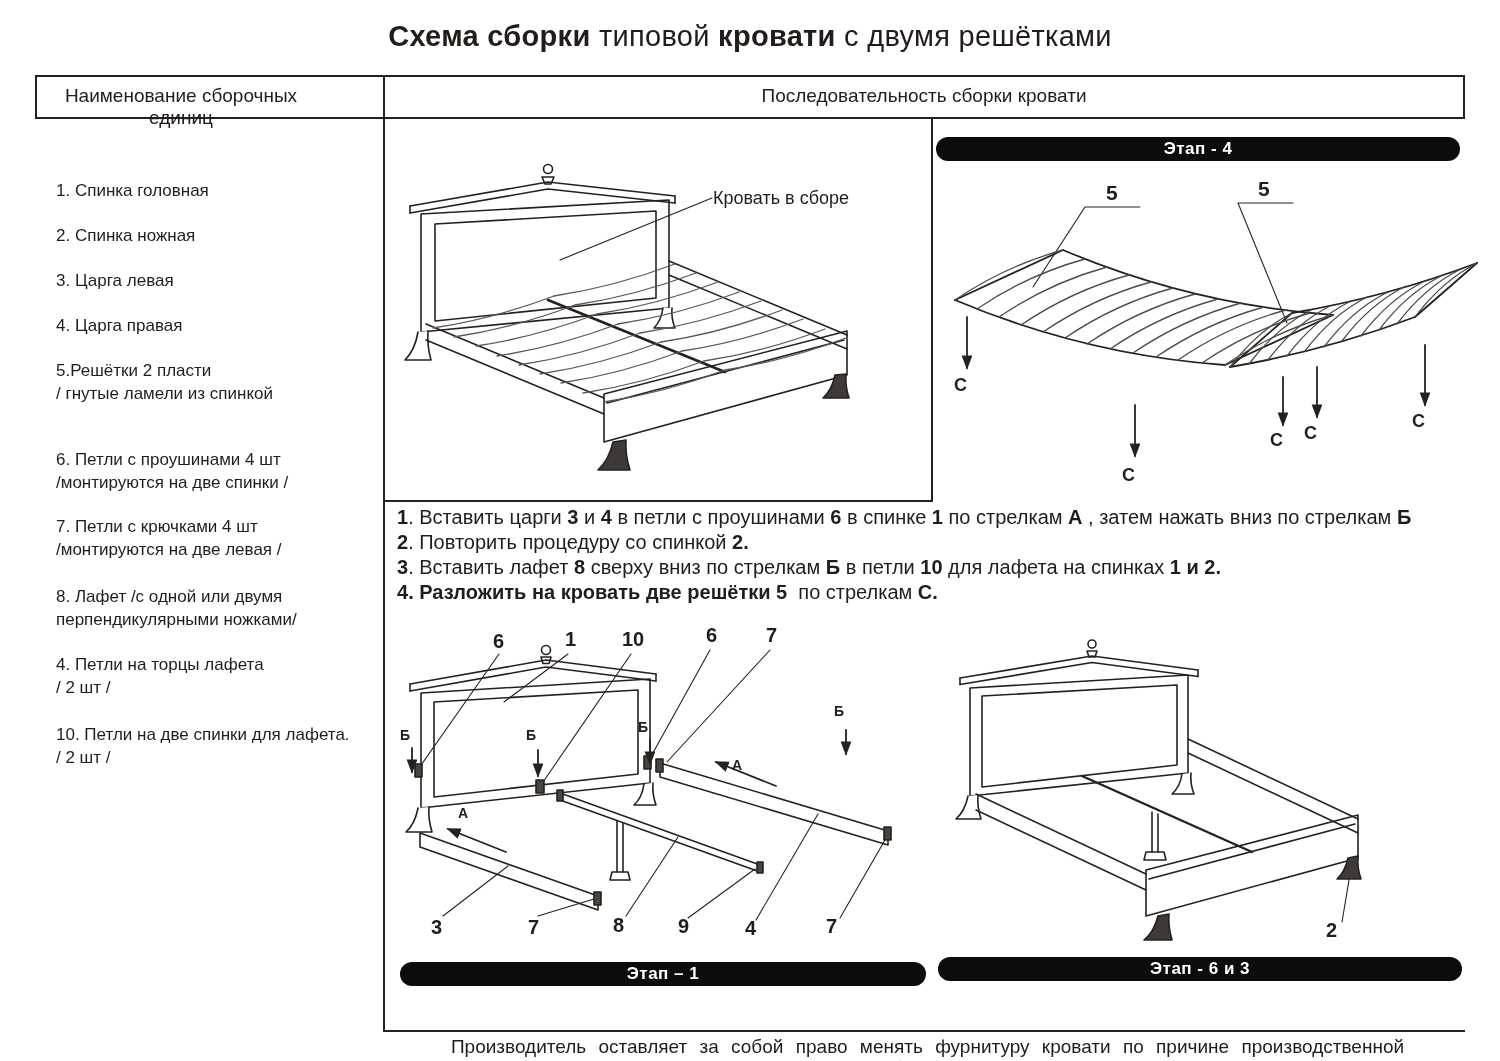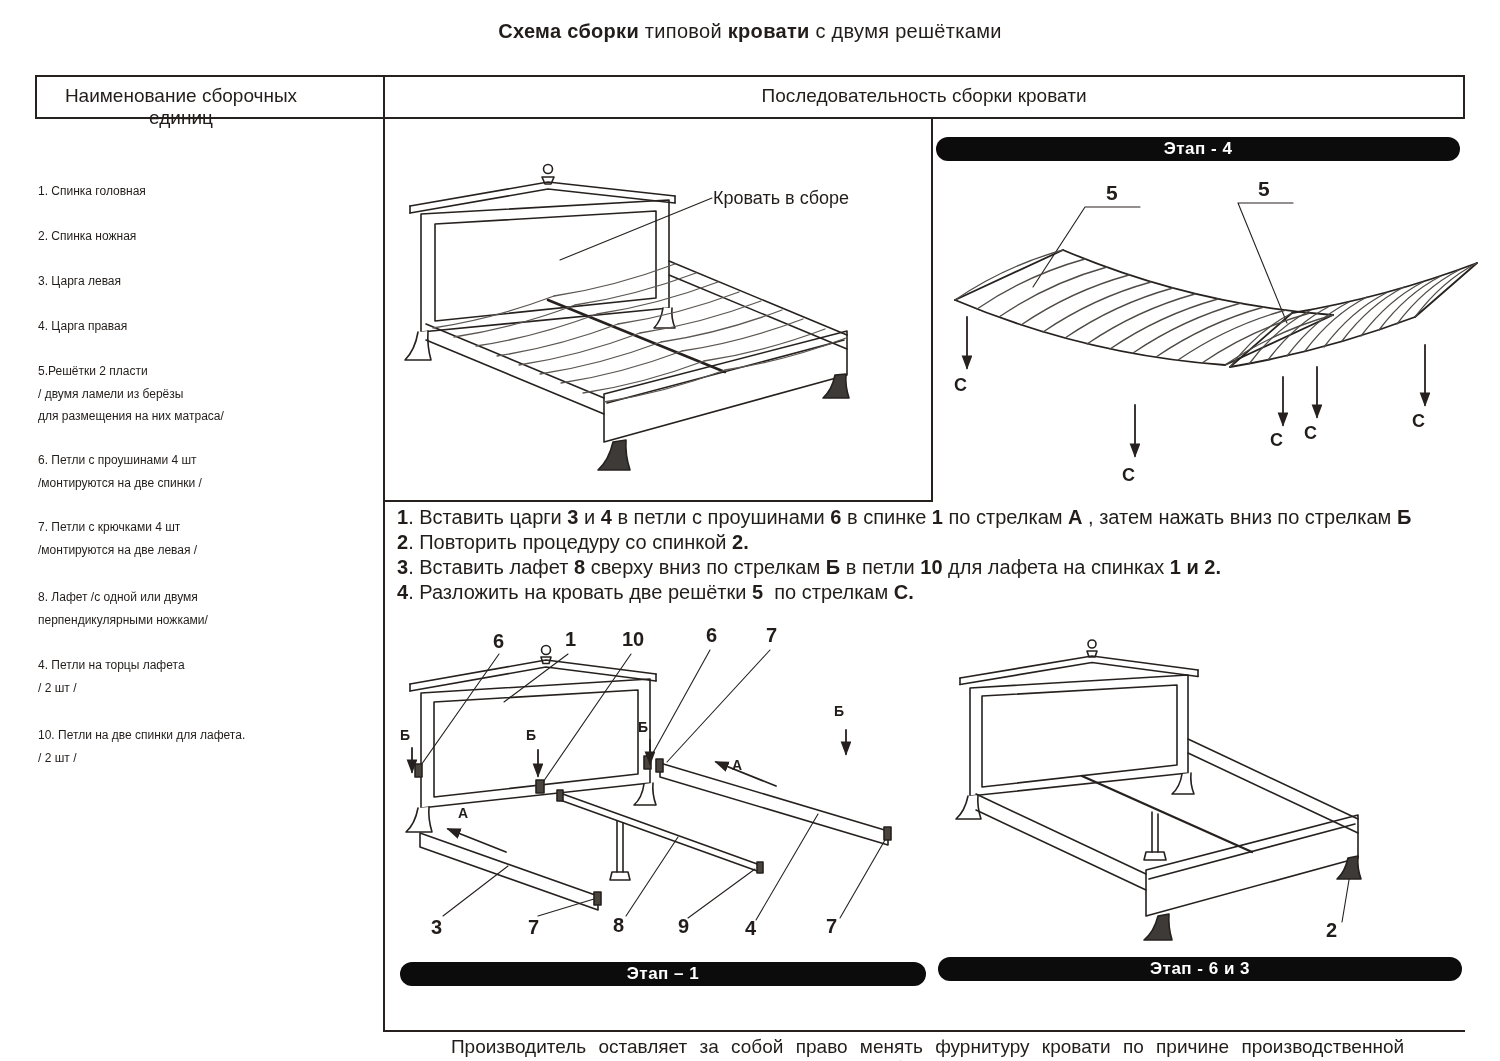--- a/index.html
+++ b/index.html
@@ -3,24 +3,24 @@
 <meta charset="utf-8">
 <style>
   * { margin:0; padding:0; box-sizing:border-box; }
   html,body { background:#ffffff; }
   .page {
     position:relative; width:1500px; height:1061px; background:#ffffff;
     font-family:"Liberation Sans","DejaVu Sans",sans-serif; color:#221d1a; overflow:hidden;
   }
   .hline { position:absolute; background:#26211e; height:2px; }
   .vline { position:absolute; background:#26211e; width:2px; }
-  .title { position:absolute; left:0; right:0; top:20px; text-align:center; font-size:20px; letter-spacing:.3px; color:#221d1a; }
+  .title { position:absolute; left:0; right:0; top:20px; text-align:center; font-size:29px; letter-spacing:.3px; color:#221d1a; }
   .title span { white-space:pre; }
   .col-header { position:absolute; top:85px; text-align:center; font-size:19px; }
-  .part { position:absolute; left:38px; font-size:12px; line-height:22.5px; }
+  .part { position:absolute; left:56px; font-size:17px; line-height:22.5px; }
   .instr { position:absolute; left:397px; font-size:20px; white-space:nowrap; }
   .instr span { white-space:pre; }
   .badge { position:absolute; background:#0c0c0c; color:#ffffff; border-radius:12px; text-align:center; font-weight:bold; font-size:17px; line-height:24px; letter-spacing:.5px; }
   .numlab { position:absolute; font-weight:bold; font-size:20px; line-height:20px; }
   .letlab { position:absolute; font-weight:bold; font-size:14px; line-height:14px; }
   .clab  { position:absolute; font-weight:600; font-size:18px; line-height:18px; }
   .fivelab { position:absolute; font-weight:600; font-size:21px; line-height:21px; }
   .callout { position:absolute; left:713px; top:188px; font-size:18px; }
   .footer { position:absolute; left:390px; width:1075px; top:1036px; text-align:center; font-size:19px; word-spacing:7px; }
   svg.draw { position:absolute; }
@@ -52,22 +52,21 @@
         <div>2. Спинка ножная</div>
       </div>
     <div class="part" style="top:270px;">
         <div>3. Царга левая</div>
       </div>
     <div class="part" style="top:315px;">
         <div>4. Царга правая</div>
       </div>
     <div class="part" style="top:360px;">
       <div>5.Решётки  2 пласти</div>
-        <div>/ двумя ламели из берёзы</div>
-        <div>для размещения на них матраса/</div>
+        <div>/ гнутые ламели из спинкой</div>
     </div>
     <div class="part" style="top:449px;">
       <div>6. Петли с проушинами 4 шт</div>
         <div>/монтируются на две спинки /</div>
     </div>
     <div class="part" style="top:516px;">
       <div>7. Петли с крючками 4 шт</div>
         <div>/монтируются на две левая /</div>
     </div>
     <div class="part" style="top:586px;">
@@ -186,21 +185,21 @@
   <span class="clab" style="left:954px;top:376px;">С</span>
   <span class="clab" style="left:1122px;top:466px;">С</span>
   <span class="clab" style="left:1270px;top:431px;">С</span>
   <span class="clab" style="left:1304px;top:424px;">С</span>
   <span class="clab" style="left:1412px;top:412px;">С</span>
 
   <div>
     <div class="instr" style="top:506px;"><span style="font-weight: 700;">1</span><span style="font-weight: 400;">. Вставить царги </span><span style="font-weight: 700;">3</span><span style="font-weight: 400;"> и </span><span style="font-weight: 700;">4</span><span style="font-weight: 400;"> в петли с проушинами </span><span style="font-weight: 700;">6</span><span style="font-weight: 400;"> в спинке </span><span style="font-weight: 700;">1</span><span style="font-weight: 400;"> по стрелкам </span><span style="font-weight: 700;">А</span><span style="font-weight: 400;"> , затем нажать вниз по стрелкам </span><span style="font-weight: 700;">Б</span></div>
     <div class="instr" style="top:531px;"><span style="font-weight: 700;">2</span><span style="font-weight: 400;">. Повторить процедуру со спинкой </span><span style="font-weight: 700;">2.</span></div>
     <div class="instr" style="top:556px;"><span style="font-weight: 700;">3</span><span style="font-weight: 400;">. Вставить лафет </span><span style="font-weight: 700;">8</span><span style="font-weight: 400;"> сверху вниз по стрелкам </span><span style="font-weight: 700;">Б</span><span style="font-weight: 400;"> в петли </span><span style="font-weight: 700;">10</span><span style="font-weight: 400;"> для лафета на спинках </span><span style="font-weight: 700;">1 и 2.</span></div>
-    <div class="instr" style="top:581px;"><span style="font-weight: 700;">4</span><span style="font-weight: 400;">. Разложить на кровать две решётки </span><span style="font-weight: 700;">5</span><span style="font-weight: 400;">  по стрелкам </span><span style="font-weight: 700;">С.</span></div>
+    <div class="instr" style="top:581px;"><span style="font-weight: 700;">4</span><span style="font-weight: 700;">. Разложить на кровать две решётки </span><span style="font-weight: 700;">5</span><span style="font-weight: 400;">  по стрелкам </span><span style="font-weight: 700;">С.</span></div>
   </div>
 
   <svg class="draw" style="left:388px;top:628px;" width="540" height="330" viewBox="0 0 540 330">
     <defs>
       <marker id="ah1" markerWidth="9" markerHeight="8" refX="7" refY="3" orient="auto">
           <path d="M0,0 L8,3 L0,6 Z" fill="#26211e"></path>
         </marker>
     </defs>
     <g fill="none" stroke="#26211e" stroke-width="1.6" stroke-linejoin="round" stroke-linecap="round">
       <g stroke-width="1.1">

